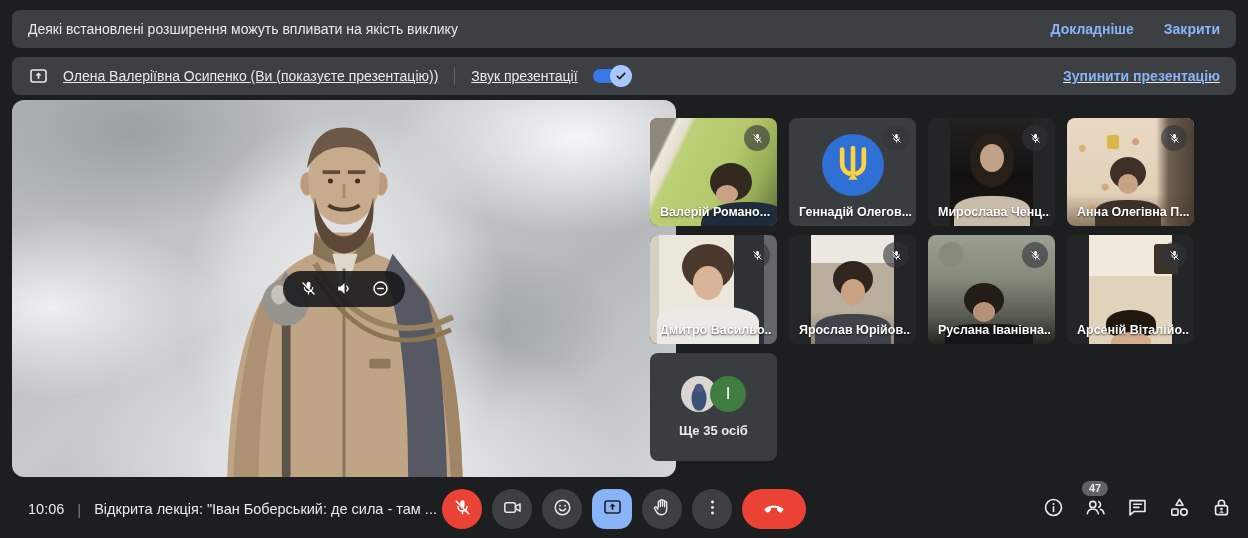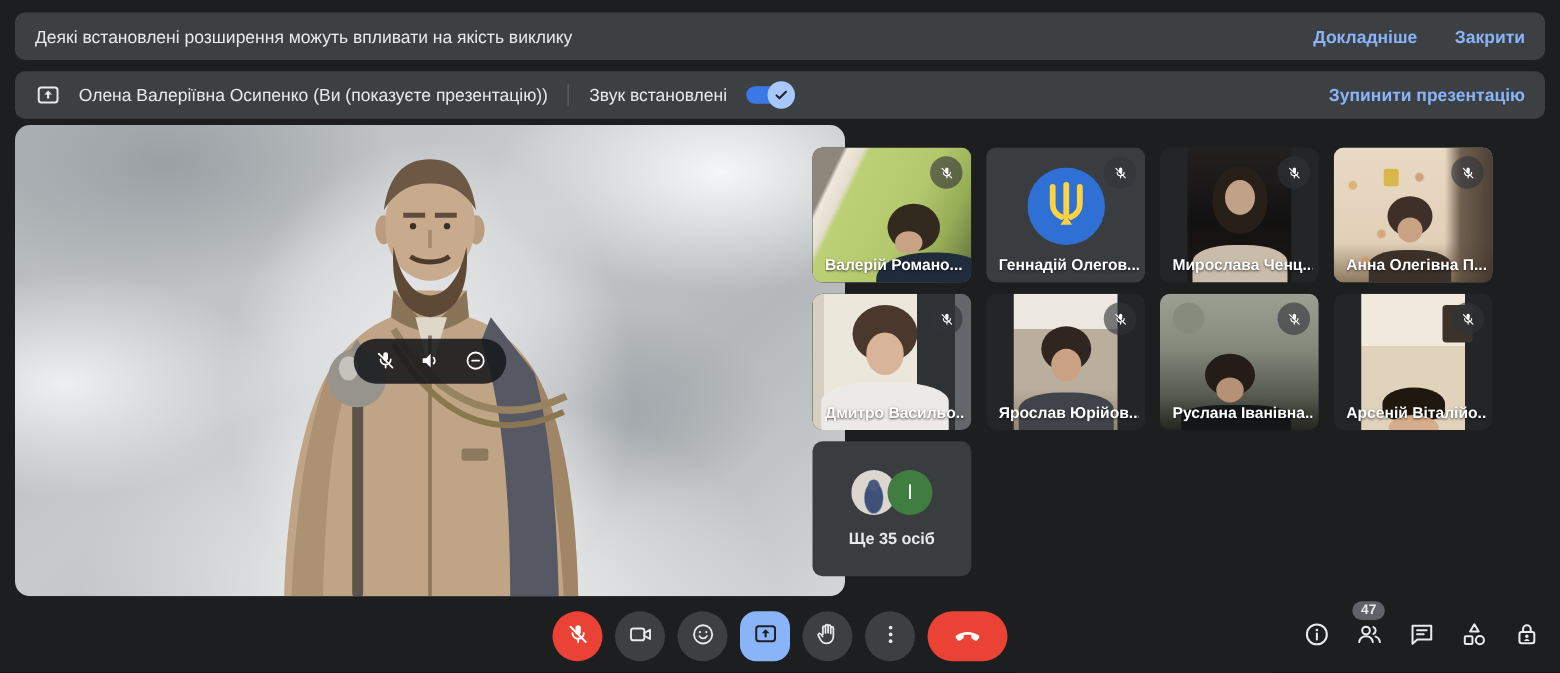--- a/index.html
+++ b/index.html
@@ -3,21 +3,21 @@
 <meta charset="utf-8">
 <style>
   html,body{margin:0;padding:0;background:#101113;}
   body{font-family:"Liberation Sans","DejaVu Sans",sans-serif;-webkit-font-smoothing:antialiased;}
   .app{position:relative;width:1248px;height:538px;background:#1d1e20;overflow:hidden;color:#e8eaed;}
 
   
   .banner{position:absolute;left:12px;right:12px;height:38px;background:#3c4043;border-radius:8px;
           display:flex;align-items:center;padding:0 16px;box-sizing:border-box;font-size:14px;color:#e8eaed;}
   .banner--ext{top:10px;}
-  .banner--present{top:57px;}
+  .banner--present{top:57px;text-decoration:underline;}
   .banner .spacer{flex:1;}
   .link-btn{background:none;border:none;color:#8ab4f8;font-size:14px;font-weight:600;cursor:pointer;
             font-family:inherit;padding:0;margin-left:30px;}
   .present-src-icon{display:inline-flex;margin-right:14px;}
   .vdiv{width:1px;height:18px;background:#5f6368;margin:0 16px;}
   .toggle{position:relative;width:40px;height:22px;display:inline-block;margin-left:14px;cursor:pointer;}
   .toggle .track{position:absolute;left:1px;top:4px;width:34px;height:14px;border-radius:8px;background:#3b78e7;}
   .toggle .thumb{position:absolute;right:0;top:0;width:22px;height:22px;border-radius:50%;background:#a8c7fa;
                  display:flex;align-items:center;justify-content:center;}
 
@@ -158,21 +158,21 @@
 
   <div class="banner banner--present">
     <span class="present-src-icon">
       <svg viewBox="0 0 24 24" width="21" height="21" fill="none">
           <rect x="3.4" y="4.6" width="17.2" height="13.6" rx="2.4" stroke="#e8eaed" stroke-width="1.8"></rect>
           <path fill="#e8eaed" d="M12 7.4l3.5 3.5h-2.5v3.8h-2v-3.8H8.5z"></path>
         </svg>
     </span>
     <span>Олена Валеріївна Осипенко (Ви (показуєте презентацію))</span>
     <span class="vdiv"></span>
-    <span>Звук встановлені</span>
+    <span>Звук презентації</span>
     <span class="toggle">
       <span class="track"></span>
       <span class="thumb">
           <svg viewBox="0 0 24 24" width="14" height="14" fill="none" stroke="#202124" stroke-width="2.8" stroke-linecap="round" stroke-linejoin="round">
             <path d="M5.5 12.5l4 4 9-9"></path>
           </svg>
         </span>
     </span>
     <span class="spacer"></span>
     <button class="link-btn">Зупинити презентацію</button>
@@ -398,20 +398,25 @@
       <div class="tile tile--overflow">
         <div class="ovf">
           <span class="av av-photo"></span>
           <span class="av av-green">І</span>
         </div>
         <div class="ovf-label">Ще 35 осіб</div>
       </div>
     </div>
 
   <div class="bottombar">
+    <div class="bar-left">
+      <span>10:06</span>
+      <span class="sep">|</span>
+      <span>Відкрита лекція: "Іван Боберський: де сила - там ...</span>
+    </div>
 
     <div class="controls">
       <button class="ctl red">
         <span><svg viewBox="0 0 24 24" width="21" height="21">
               <rect x="9.6" y="3.6" width="4.8" height="8.6" rx="2.4" fill="#fff"></rect>
               <g fill="none" stroke="#fff" stroke-width="1.7" stroke-linecap="round">
                 <path d="M6.8 10.8a5.2 5.2 0 0 0 10.4 0"></path>
                 <path d="M12 16v3"></path>
                 <path d="M5 5l14 14"></path>
               </g>

